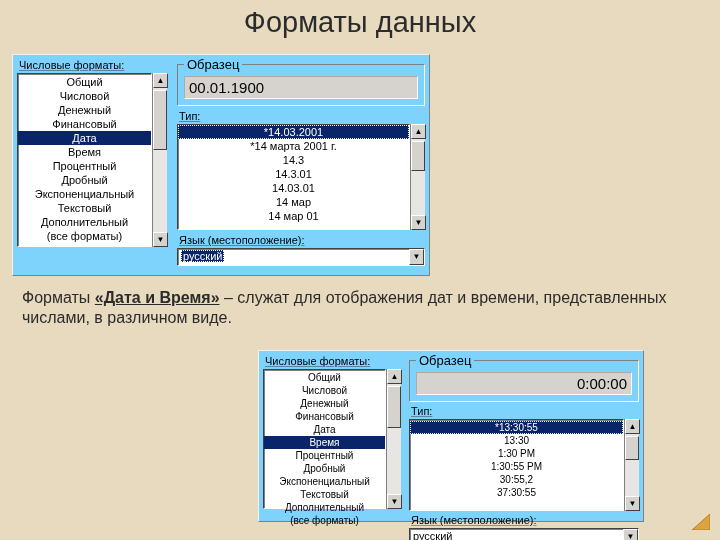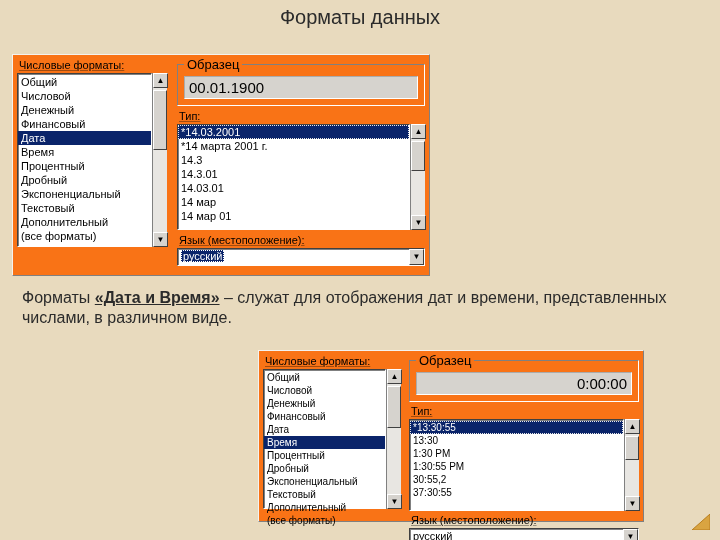--- a/index.html
+++ b/index.html
@@ -7,44 +7,44 @@
     margin: 0;
     width: 720px;
     height: 540px;
     background: #e8dabe;
     font-family: Tahoma, Verdana, sans-serif;
     position: relative;
     overflow: hidden;
   }
   .title {
     text-align: center;
-    font-size: 20px;
+    font-size: 29px;
     color: #2b2b2b;
     padding: 6px 0 4px;
     font-family: Arial, sans-serif;
   }
   .dialog {
-    background: #f97316;
+    background: #7dd3fc;
     border: 1px solid #808080;
     border-top-color: #f4f2ef;
     border-left-color: #f4f2ef;
     position: absolute;
     font-size: 11px;
     color: #000;
   }
   .label { margin: 2px 0 2px 2px; text-decoration: underline; text-decoration-color: rgba(0,0,0,0.35); }
   .listbox, .textbox, .dropdown, .combo {
     background: #fff;
     border: 1px solid #404040;
     border-right-color: #fff;
     border-bottom-color: #fff;
     box-shadow: inset 1px 1px 0 #808080;
   }
   .listbox { padding: 1px 0; }
-  .listbox .row, .combo .row { padding: 1px 3px; white-space: nowrap; }
+  .listbox .row, .combo .row { padding: 1px 3px; white-space: nowrap; text-align: center; }
   .listbox .row.selected, .combo .row.selected { background: #0a246a; color: #fff; }
   .combo .row.selected.dotted { outline: 1px dotted #e8e8e8; outline-offset: -1px; }
   .sb {
     width: 15px;
     background: #d6d3ce;
     display: flex; flex-direction: column;
     border-left:1px solid #808080;
   }
   .sb .btn {
     width:15px; height:15px;

